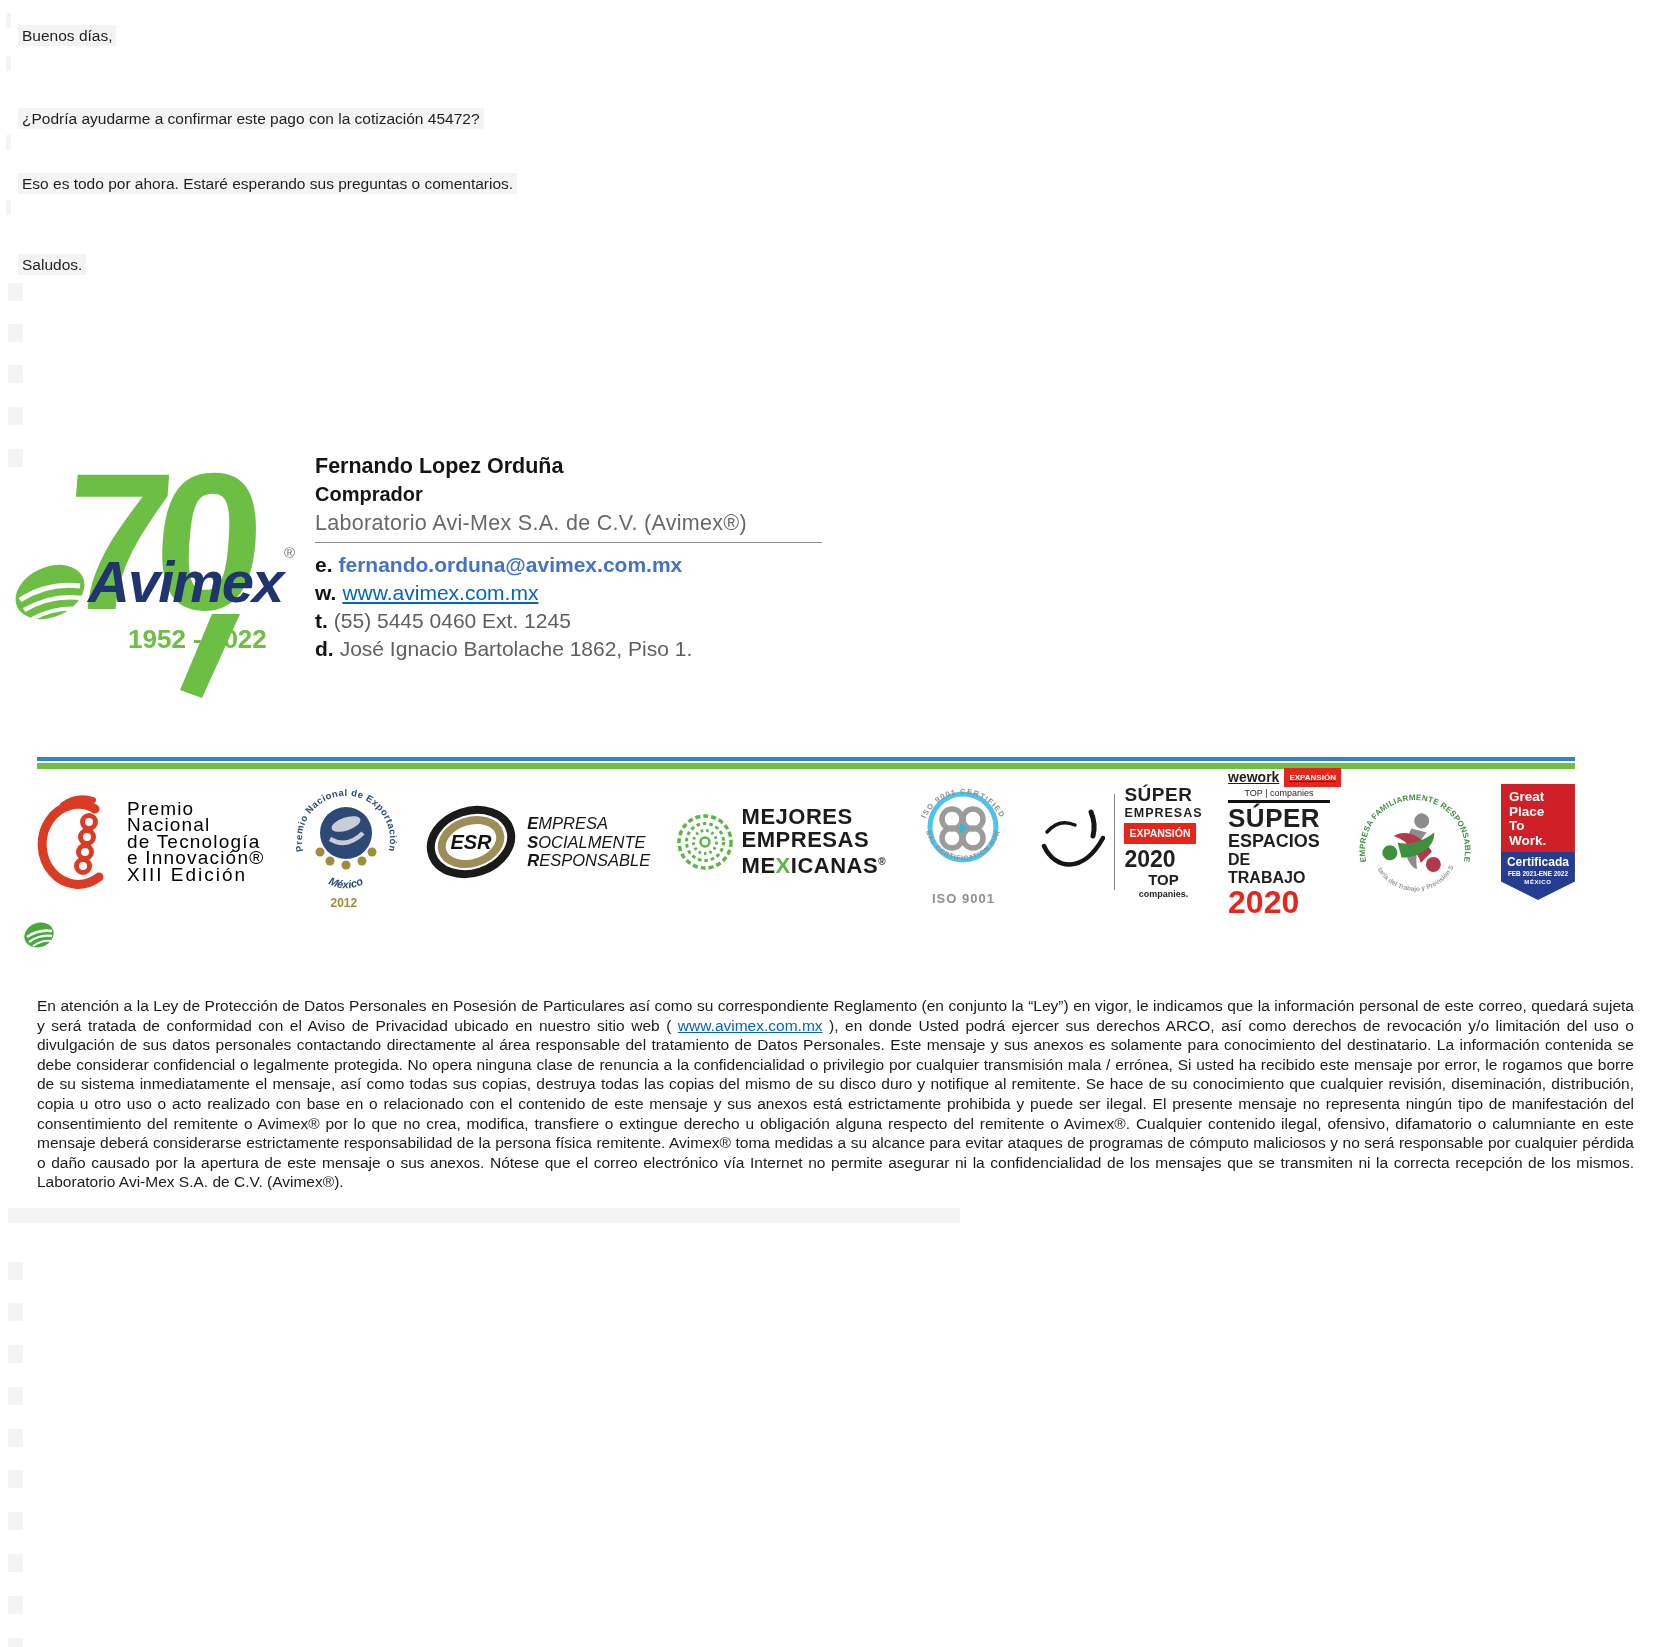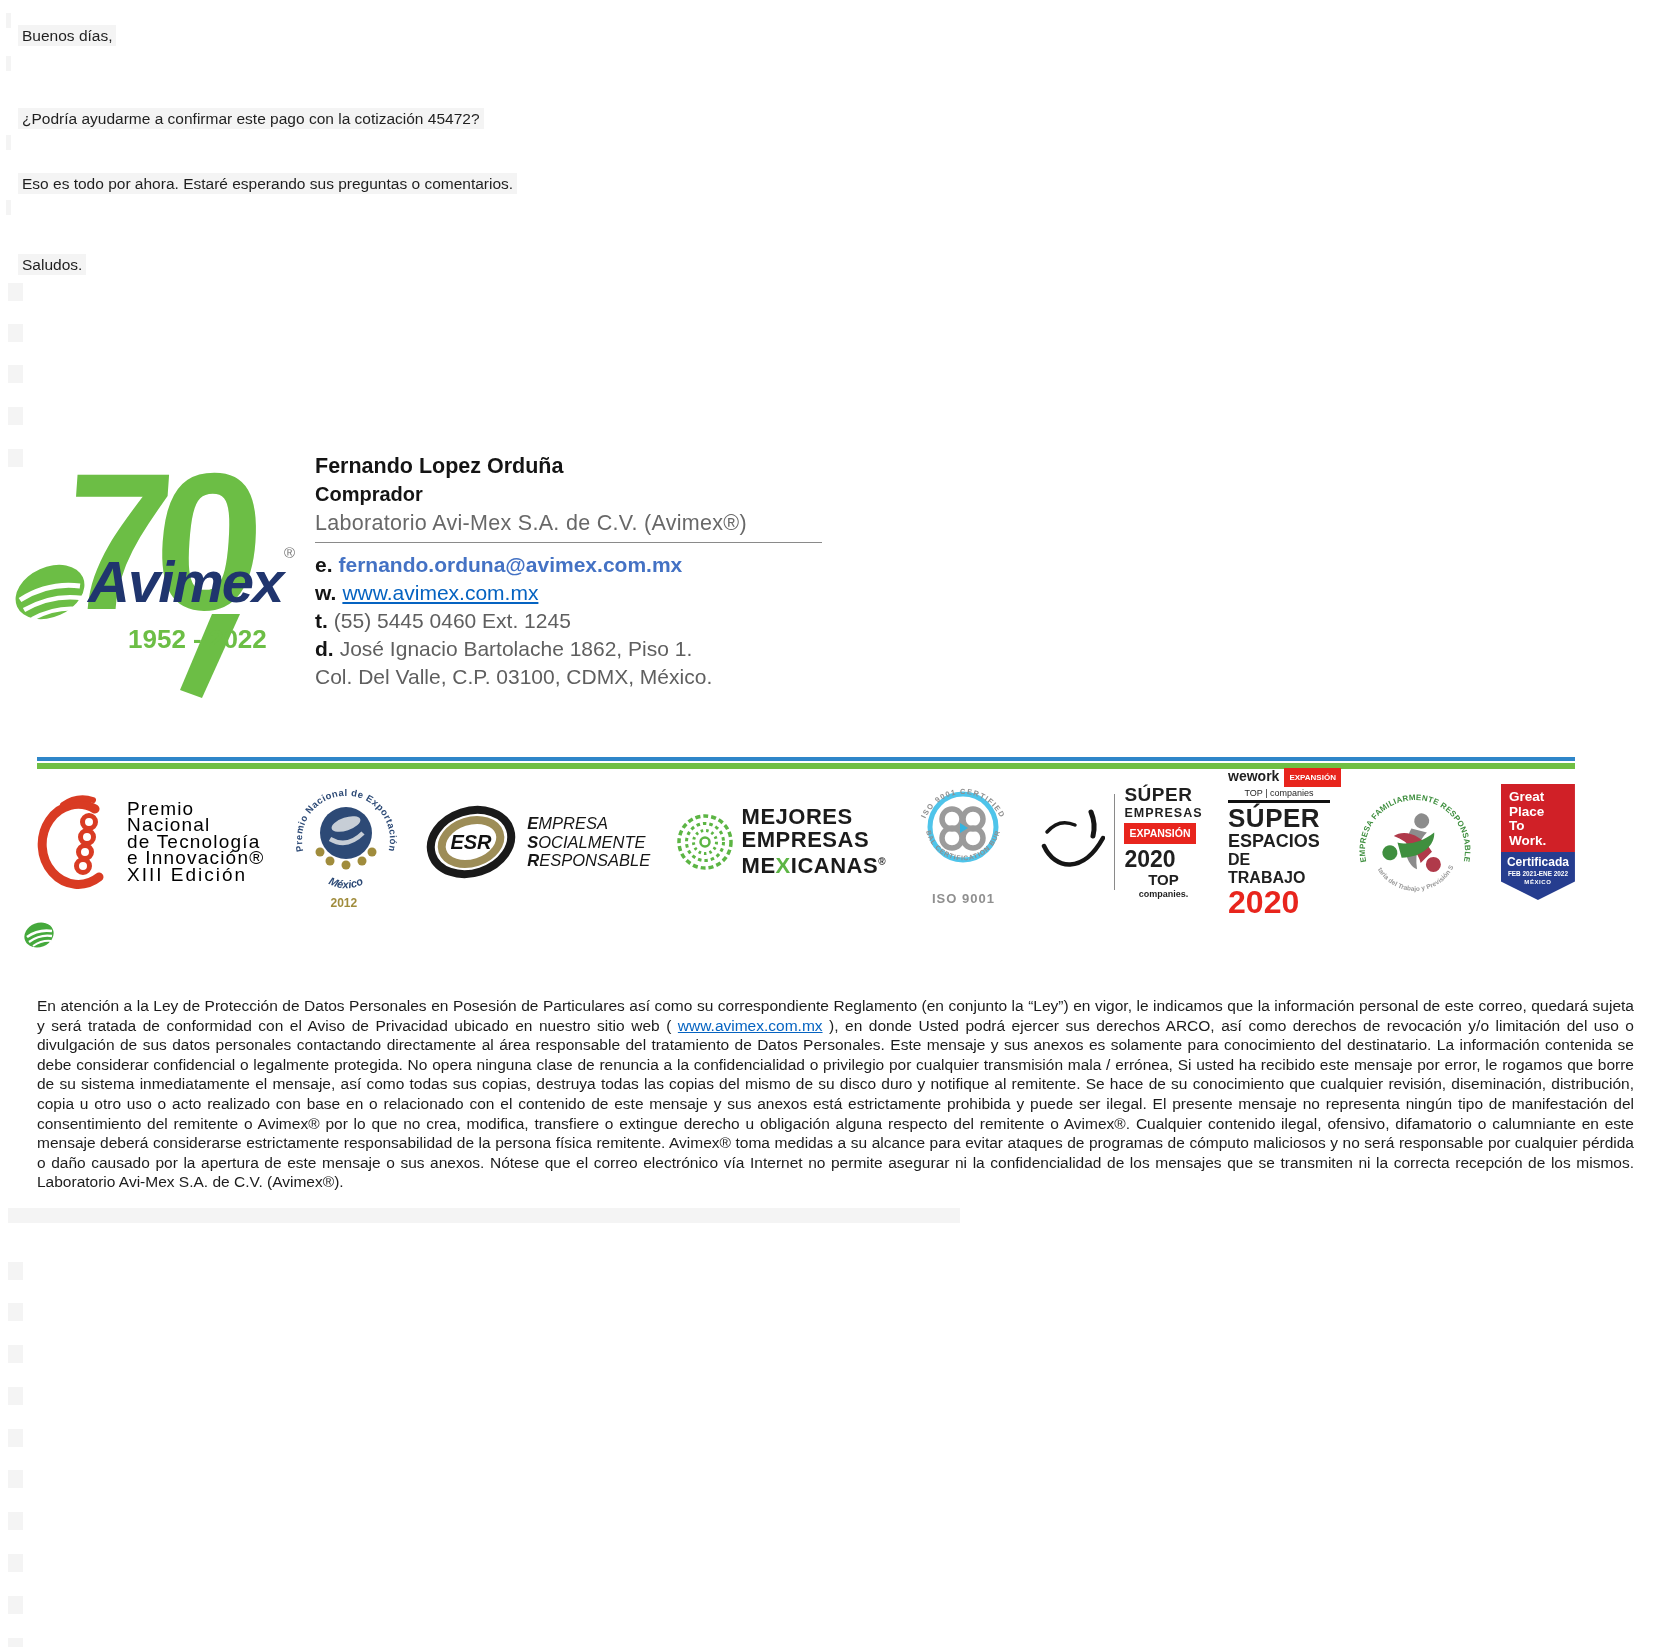--- a/index.html
+++ b/index.html
@@ -56,21 +56,21 @@
   .se-bar{width:1.5px;height:96px;background:#8a8a8a;}
   .se-col{display:flex;flex-direction:column;align-items:flex-start;gap:1px;}
   .se-l1{font-size:19px;font-weight:900;letter-spacing:.5px;line-height:20px;}
   .se-l2{font-size:12.5px;font-weight:800;letter-spacing:1px;line-height:14px;}
   .redbox{background:var(--red-expansion);color:#fff;font-weight:800;padding:4px 5px;}
   .se-box{font-size:10.5px;line-height:13px;margin:2px 0;}
   .se-year{font-size:23px;font-weight:800;line-height:24px;}
   .se-top{font-size:15px;font-weight:900;line-height:16px;align-self:center;}
   .se-co{font-size:9px;font-weight:600;line-height:10px;align-self:center;}
   .ww{display:flex;flex-direction:column;align-items:flex-start;width:102px;}
-  .ww-r1{display:flex;gap:5px;}
+  .ww-r1{display:flex;align-items:center;gap:5px;text-decoration:underline;}
   .ww-brand{font-size:14px;font-weight:800;}
   .ww-box{font-size:8px;line-height:11px;}
   .ww-r2{font-size:9px;font-weight:400;align-self:center;margin-top:1px;}
   .ww-bar{height:3px;background:#111;width:100%;margin:2px 0 3px 0;}
   .ww-l1{font-size:26px;font-weight:900;line-height:25px;letter-spacing:.5px;}
   .ww-l2{font-size:18px;font-weight:800;line-height:20px;text-align:right;}
   .ww-l3{font-size:16px;font-weight:800;line-height:18px;}
   .ww-year{font-size:32px;font-weight:900;line-height:30px;color:var(--red-expansion);}
   .gptw{position:relative;width:74px;height:116px;clip-path:polygon(0 0,100% 0,100% 84%,50% 100%,0 84%);}
   .gptw-red{background:var(--gptw-red);color:#fff;padding:6px 0 4px 8px;height:68px;}
@@ -139,21 +139,20 @@
 
   <div class="sig-text">
     <div class="sig-name">Fernando Lopez Orduña</div>
     <div class="sig-title">Comprador</div>
     <div class="sig-company">Laboratorio Avi-Mex S.A. de C.V. (Avimex®)</div>
     <hr class="sig-rule">
     <div class="sig-line"><span class="pfx">e.</span><a class="email" href="#">fernando.orduna@avimex.com.mx</a></div>
     <div class="sig-line"><span class="pfx">w.</span><a class="web" href="#">www.avimex.com.mx</a></div>
     <div class="sig-line"><span class="pfx">t.</span><span>(55) 5445 0460 Ext. 1245</span></div>
     <div class="sig-line"><span class="pfx">d.</span><span>José Ignacio Bartolache 1862, Piso 1.</span></div>
-    <div class="sig-line">Col. Del Valle, C.P. 03100, CDMX, México.</div>
   </div>
 
   <div class="divider">
     <div class="blue"></div>
     <div class="green"></div>
   </div>
 
   <div class="badges">
 
     <div class="badge">

